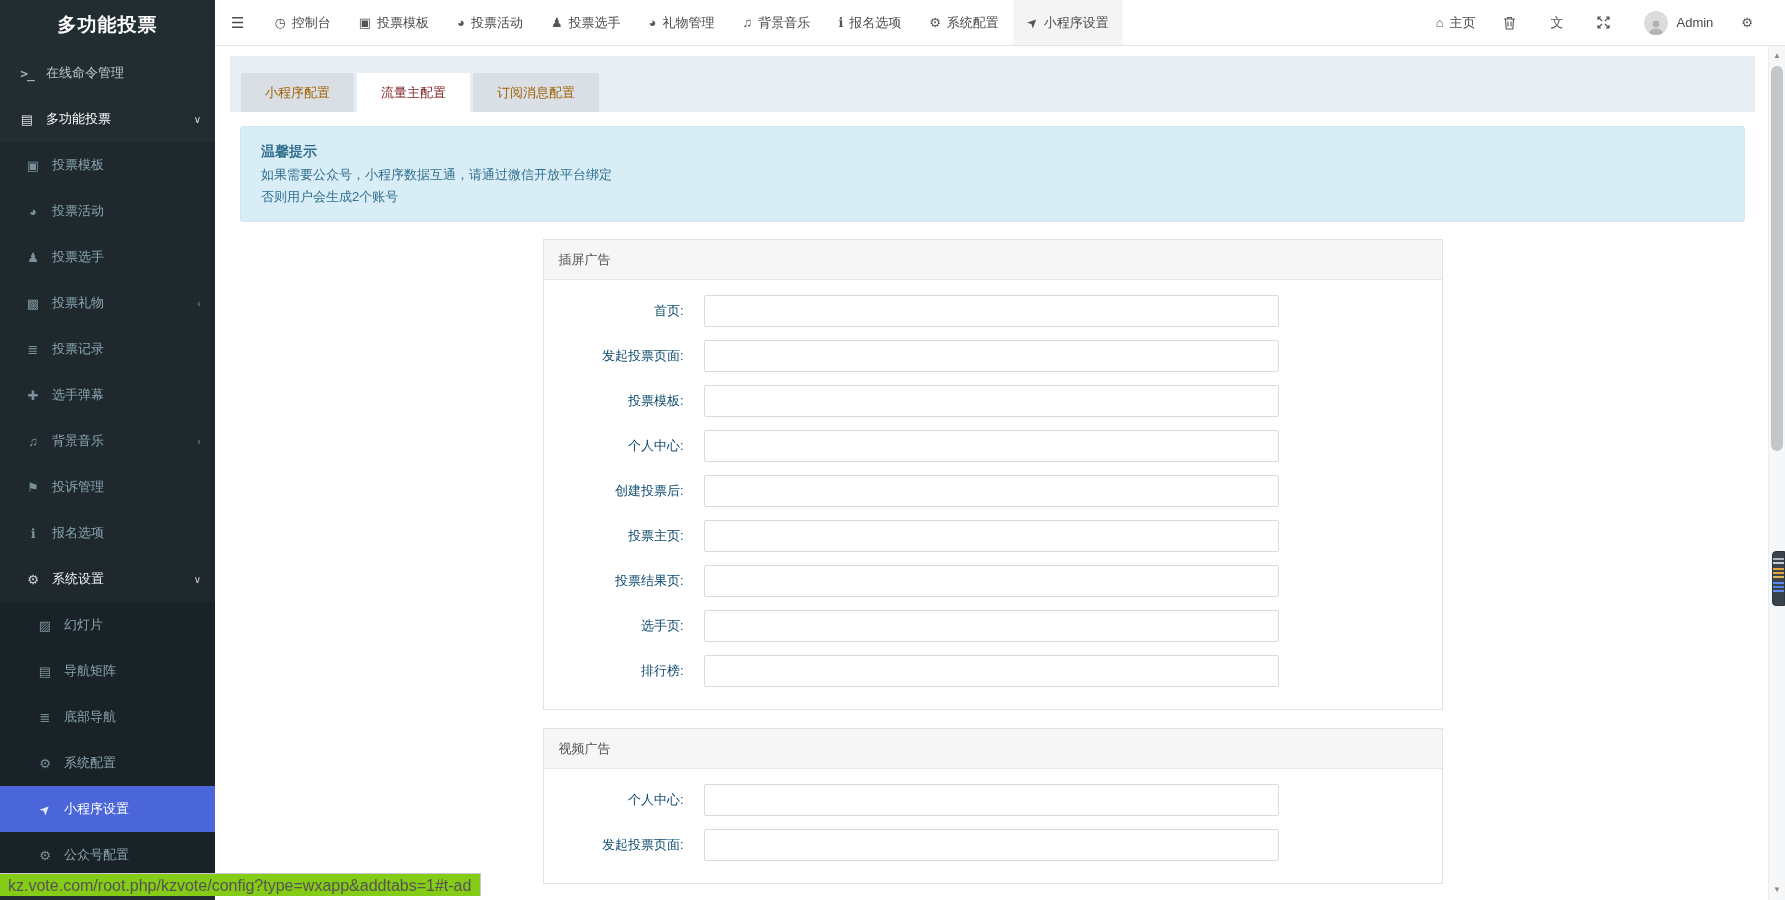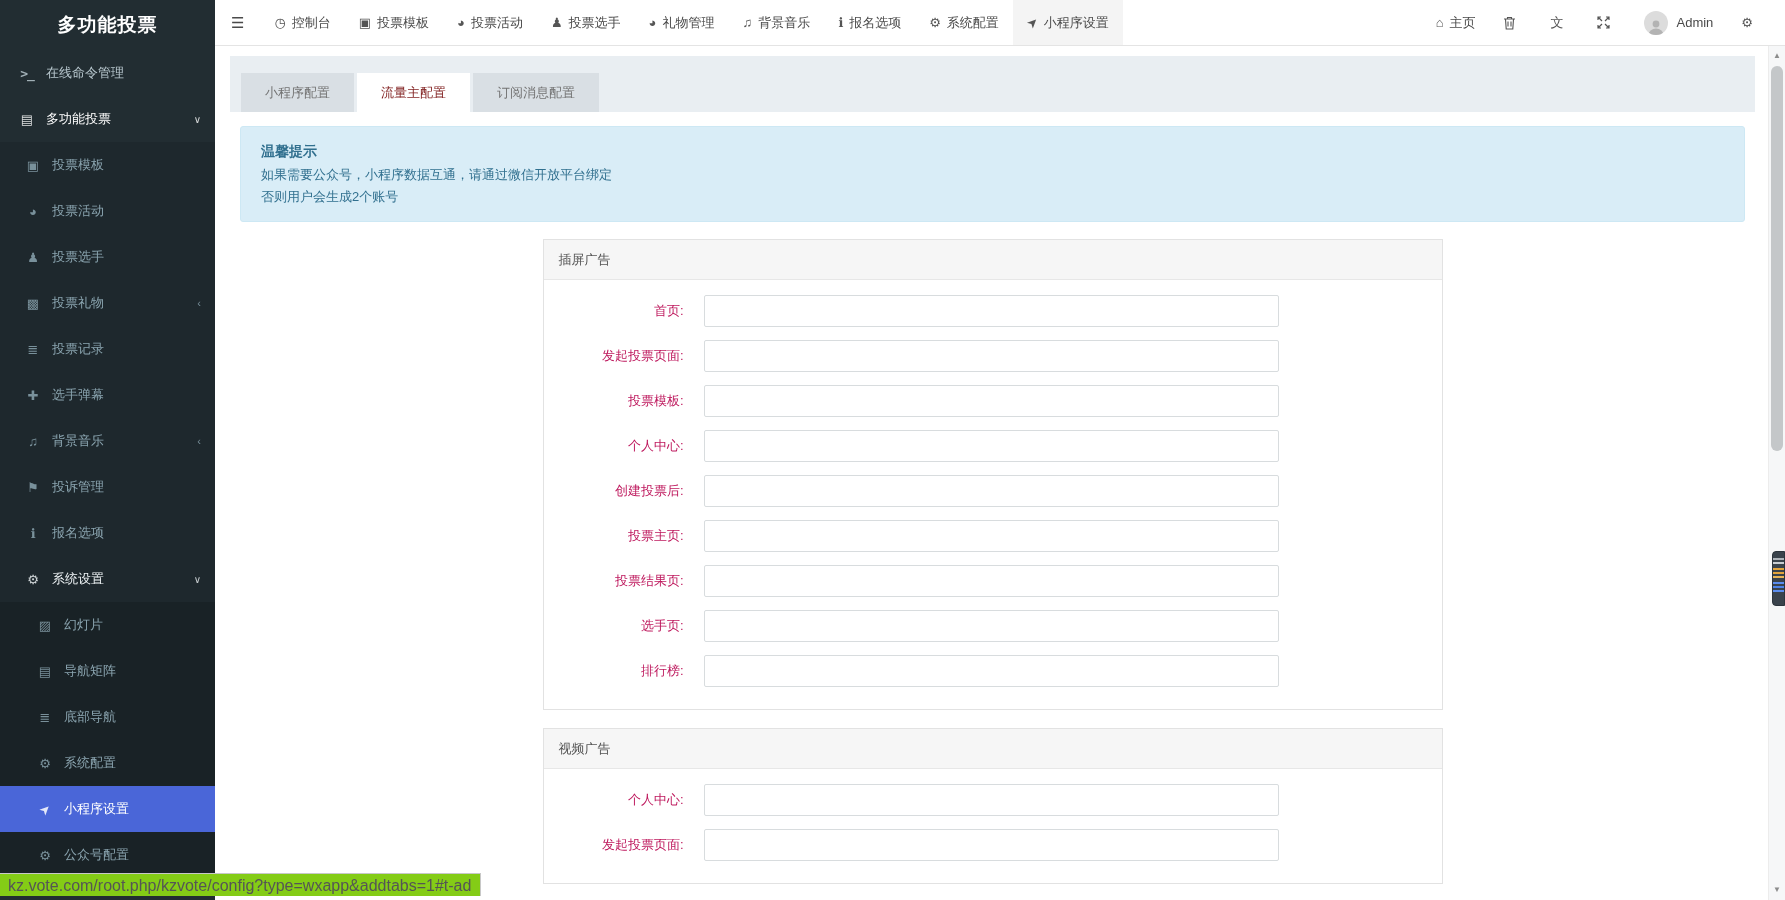--- a/index.html
+++ b/index.html
@@ -30,33 +30,33 @@
   .tb-item .ico { margin-right:6px; font-size:13px; color:#555; }
   .tb-item.hamb { padding:0 16px; font-size:15px; }
   .tb-item.active { background:#f4f4f4; }
   .tb-right { margin-left:auto; display:flex; align-items:stretch; padding-right:12px; }
   .avatar { width:24px; height:24px; border-radius:50%; background:#dcdcdc; display:flex; align-items:flex-end; justify-content:center; overflow:hidden; margin-right:8px; }
   svg.mini { display:block; }
 
   
   .main { position:absolute; left:215px; top:46px; right:17px; bottom:0; background:#fff; overflow:hidden; }
   .tab-strip { position:absolute; left:15px; right:13px; top:10px; height:56px; background:#e9eef2; display:flex; align-items:flex-end; padding-left:11px; }
-  .tab { height:39px; line-height:39px; padding:0 24px; background:#d9dfe4; color:#737373; margin-right:3px; cursor:pointer; }
+  .tab { height:39px; line-height:39px; padding:0 24px; background:#d9dfe4; color:#a16207; margin-right:3px; cursor:pointer; }
   .tab.active { background:#fff; color:#7f1d1d; }
   .tab-content { position:absolute; left:15px; right:13px; top:66px; bottom:0; background:#fff; }
 
   .alert { margin:14px 10px 0 10px; background:#d9edf7; border:1px solid #cde8f4; border-radius:3px; padding:13px 20px; color:#31708f; line-height:22px; }
   .alert b { font-size:14px; display:block; margin-bottom:2px; }
 
   .panel { width:900px; margin:17px auto 0 auto; border:1px solid #e2e2e2; background:#fff; }
   .panel + .panel { margin-top:18px; }
   .panel-head { height:40px; line-height:39px; background:#f6f6f6; border-bottom:1px solid #e7e7e7; padding-left:15px; color:#555; }
   .panel-body { padding:8px 0 16px 0; }
   .frow { height:45px; display:flex; align-items:center; }
-  .frow label { width:140px; text-align:right; color:#be185d; }
+  .frow label { width:140px; text-align:right; color:#0c4a6e; }
   .frow input { margin-left:20px; width:575px; height:32px; border:1px solid #d8dcde; border-radius:2px; background:#fff; padding:0 8px; font-size:13px; outline:none; }
 
   
   .statusbar { position:absolute; left:0; bottom:4px; height:23px; background:#84cc16; border:1px solid #c8c8c8; border-left:none; border-bottom:none; padding:3px 9px 0 8px; font-size:16px; color:#555; z-index:9; white-space:nowrap; }
 
   
   .scrollbar { position:absolute; right:0; top:46px; width:17px; bottom:0; background:#f6f7f8; border-left:1px solid #ececec; z-index:8; }
   .sb-arrow { position:absolute; left:0; width:16px; height:16px; text-align:center; font-size:8px; color:#8c8c8c; line-height:16px; }
   .sb-up { top:2px; } .sb-down { bottom:2px; }
   .sb-thumb { position:absolute; left:2px; width:12px; top:20px; height:385px; background:#c4c7c9; border-radius:6px; }

